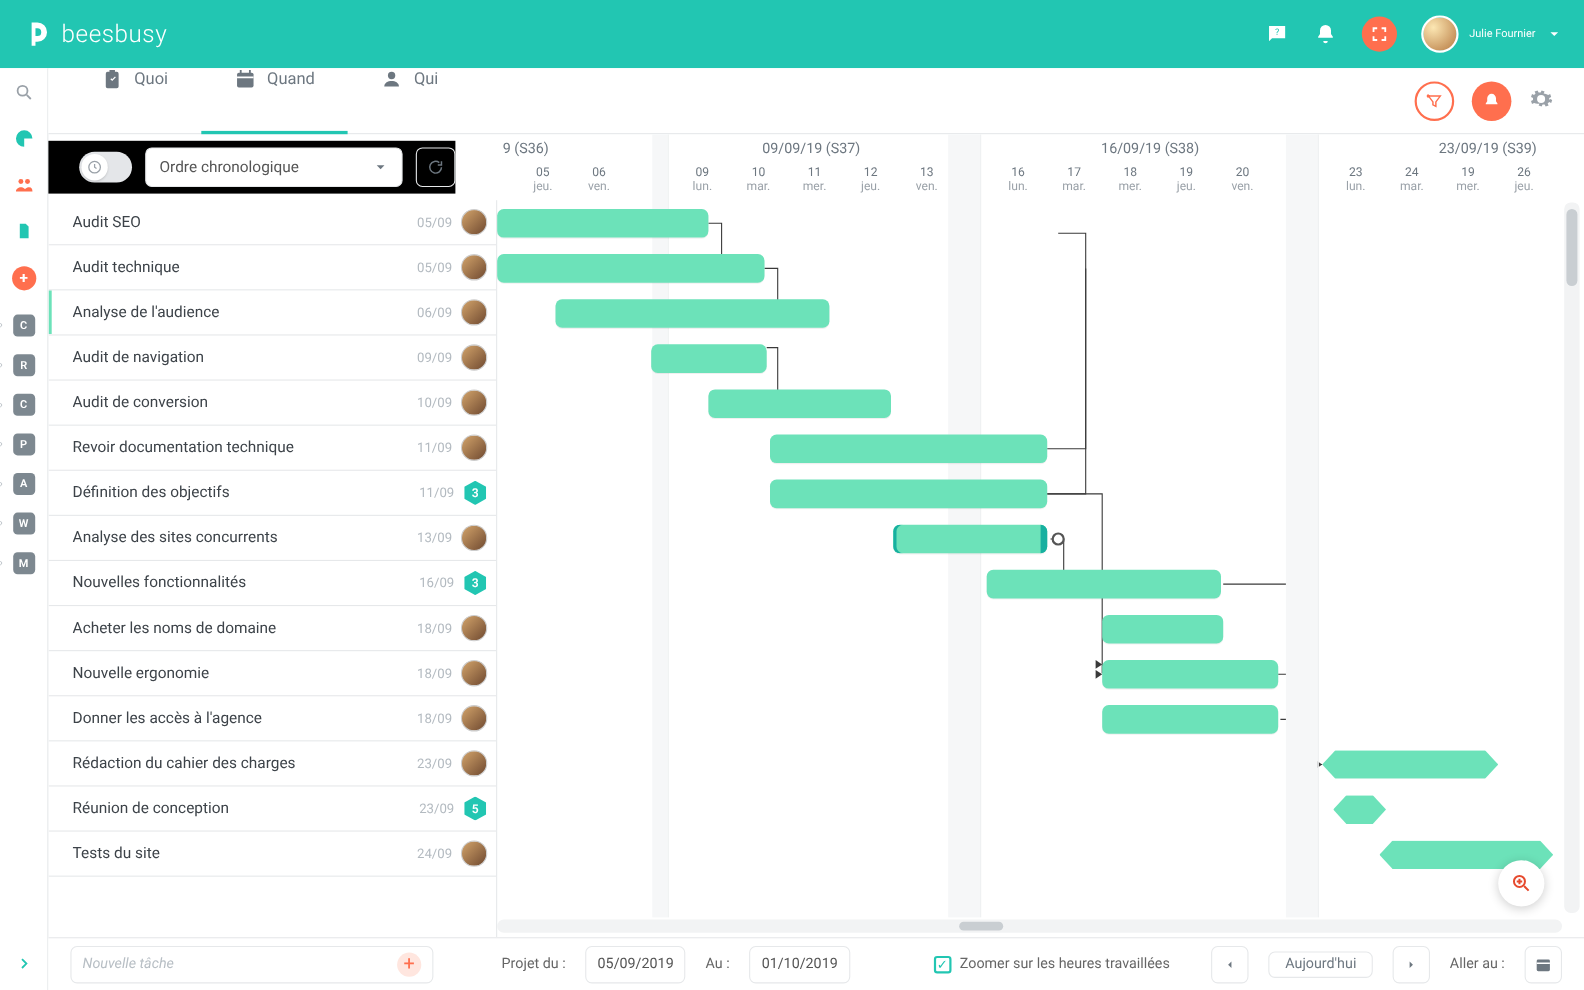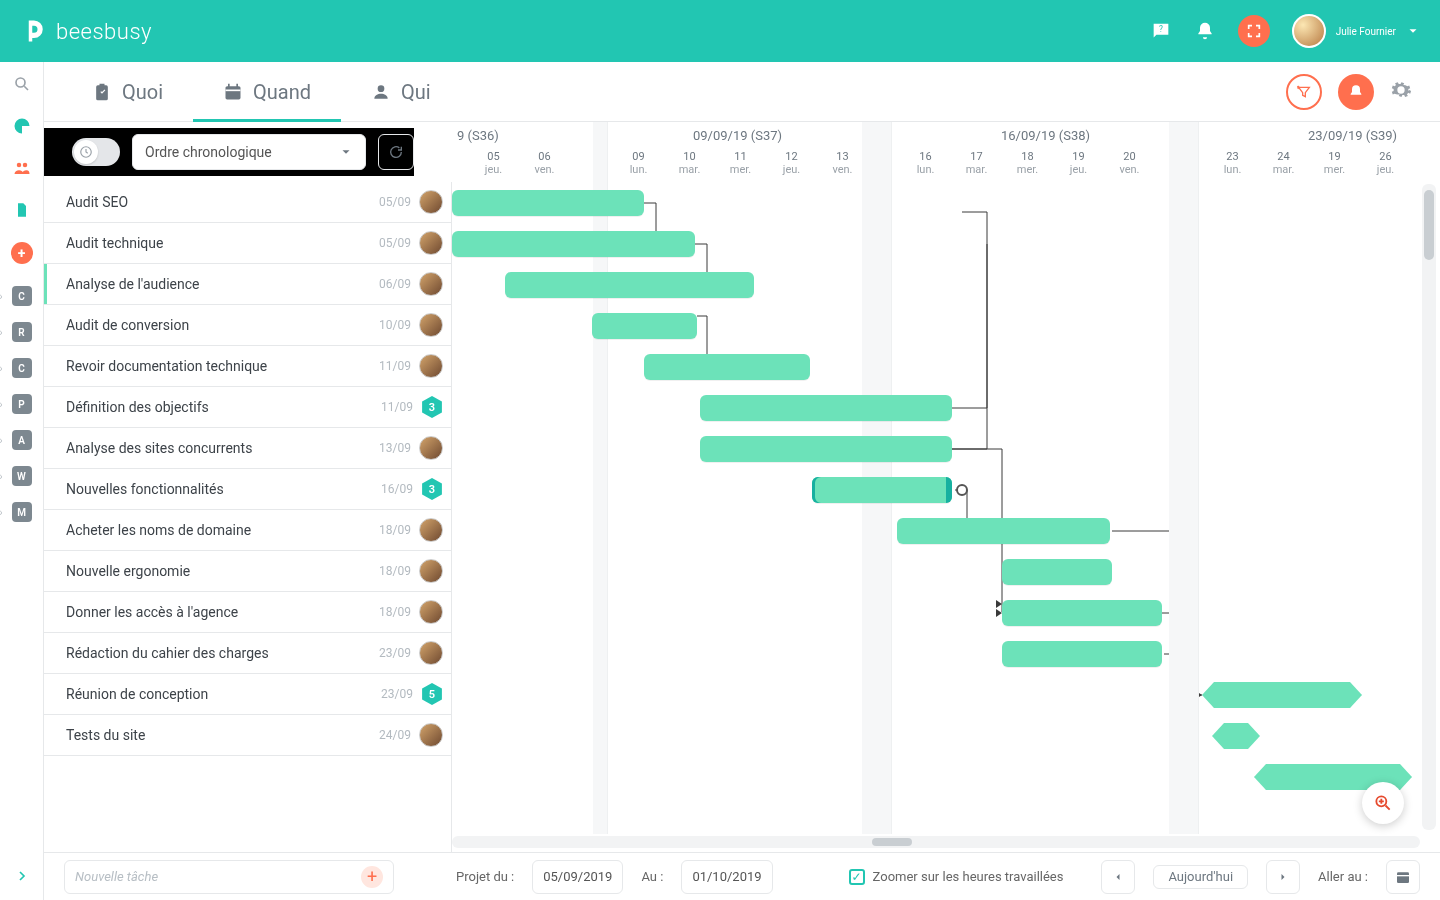--- a/index.html
+++ b/index.html
@@ -28,21 +28,21 @@
   .left-rail { position: absolute; top: 62px; left: 0; width: 44px; bottom: 0; background: #fff; border-right: 1px solid var(--border); display: flex; flex-direction: column; align-items: center; padding-top: 12px; gap: 22px; }
   .rail-item { width: 20px; height: 20px; color: var(--text-gray); display: flex; align-items: center; justify-content: center; cursor: pointer; }
   .rail-badge { width: 20px; height: 20px; border-radius: 4px; background: #7d8890; color: #fff; display: flex; align-items: center; justify-content: center; font-size: 10px; font-weight: 600; }
   .rail-row { display: flex; align-items: center; gap: 0; position: relative; }
   .rail-chevron { position: absolute; left: -12px; top: 50%; transform: translateY(-50%); color: #b7bec4; font-size: 10px; }
   .rail-plus { width: 22px; height: 22px; border-radius: 50%; background: var(--orange); color: #fff; display: flex; align-items: center; justify-content: center; font-size: 14px; font-weight: 700; cursor: pointer; }
   .rail-expand { position: absolute; bottom: 12px; color: var(--brand); cursor: pointer; }
 
   
   .tabs-row { position: absolute; top: 62px; left: 44px; right: 0; height: 60px; background: #fff; border-bottom: 1px solid var(--border); display: flex; align-items: stretch; padding-left: 18px; }
-  .tab { display: flex; align-items: center; gap: 10px; padding: 0 30px; color: #6d7780; cursor: pointer; font-size: 20px; position: relative; }
+  .tab { display: flex; gap: 10px; padding: 0 30px; color: #6d7780; cursor: pointer; font-size: 15px; position: relative; }
   .tab.active { color: #6d7780; }
   .tab.active::after { content: ''; position: absolute; left: 0; right: 0; bottom: -1px; height: 3px; background: var(--brand); }
   .tabs-spacer { flex: 1; }
   .tabs-actions { display: flex; align-items: center; gap: 16px; padding-right: 28px; }
   .btn-filter { width: 36px; height: 36px; border-radius: 50%; border: 2px solid var(--orange); color: var(--orange); display: flex; align-items: center; justify-content: center; cursor: pointer; background: #fff; }
   .btn-bell { width: 36px; height: 36px; border-radius: 50%; background: var(--orange); display: flex; align-items: center; justify-content: center; cursor: pointer; color: #fff; }
   .btn-gear { color: var(--text-gray); cursor: pointer; }
 
   
   .main { position: absolute; top: 122px; left: 44px; right: 0; bottom: 0; display: flex; flex-direction: column; }
@@ -271,20 +271,25 @@
           <div class="task-avatar"></div>
         </div>
         <div class="task-row">
           <span class="task-label">Audit technique</span>
           <span class="task-date">05/09</span>
           <div class="task-avatar"></div>
         </div>
         <div class="task-row hl">
           <span class="task-label">Analyse de l'audience</span>
           <span class="task-date">06/09</span>
+          <div class="task-avatar"></div>
+        </div>
+        <div class="task-row">
+          <span class="task-label">Audit de navigation</span>
+          <span class="task-date">09/09</span>
           <div class="task-avatar"></div>
         </div>
         <div class="task-row">
           <span class="task-label">Audit de conversion</span>
           <span class="task-date">10/09</span>
           <div class="task-avatar"></div>
         </div>
         <div class="task-row">
           <span class="task-label">Revoir documentation technique</span>
           <span class="task-date">11/09</span>

